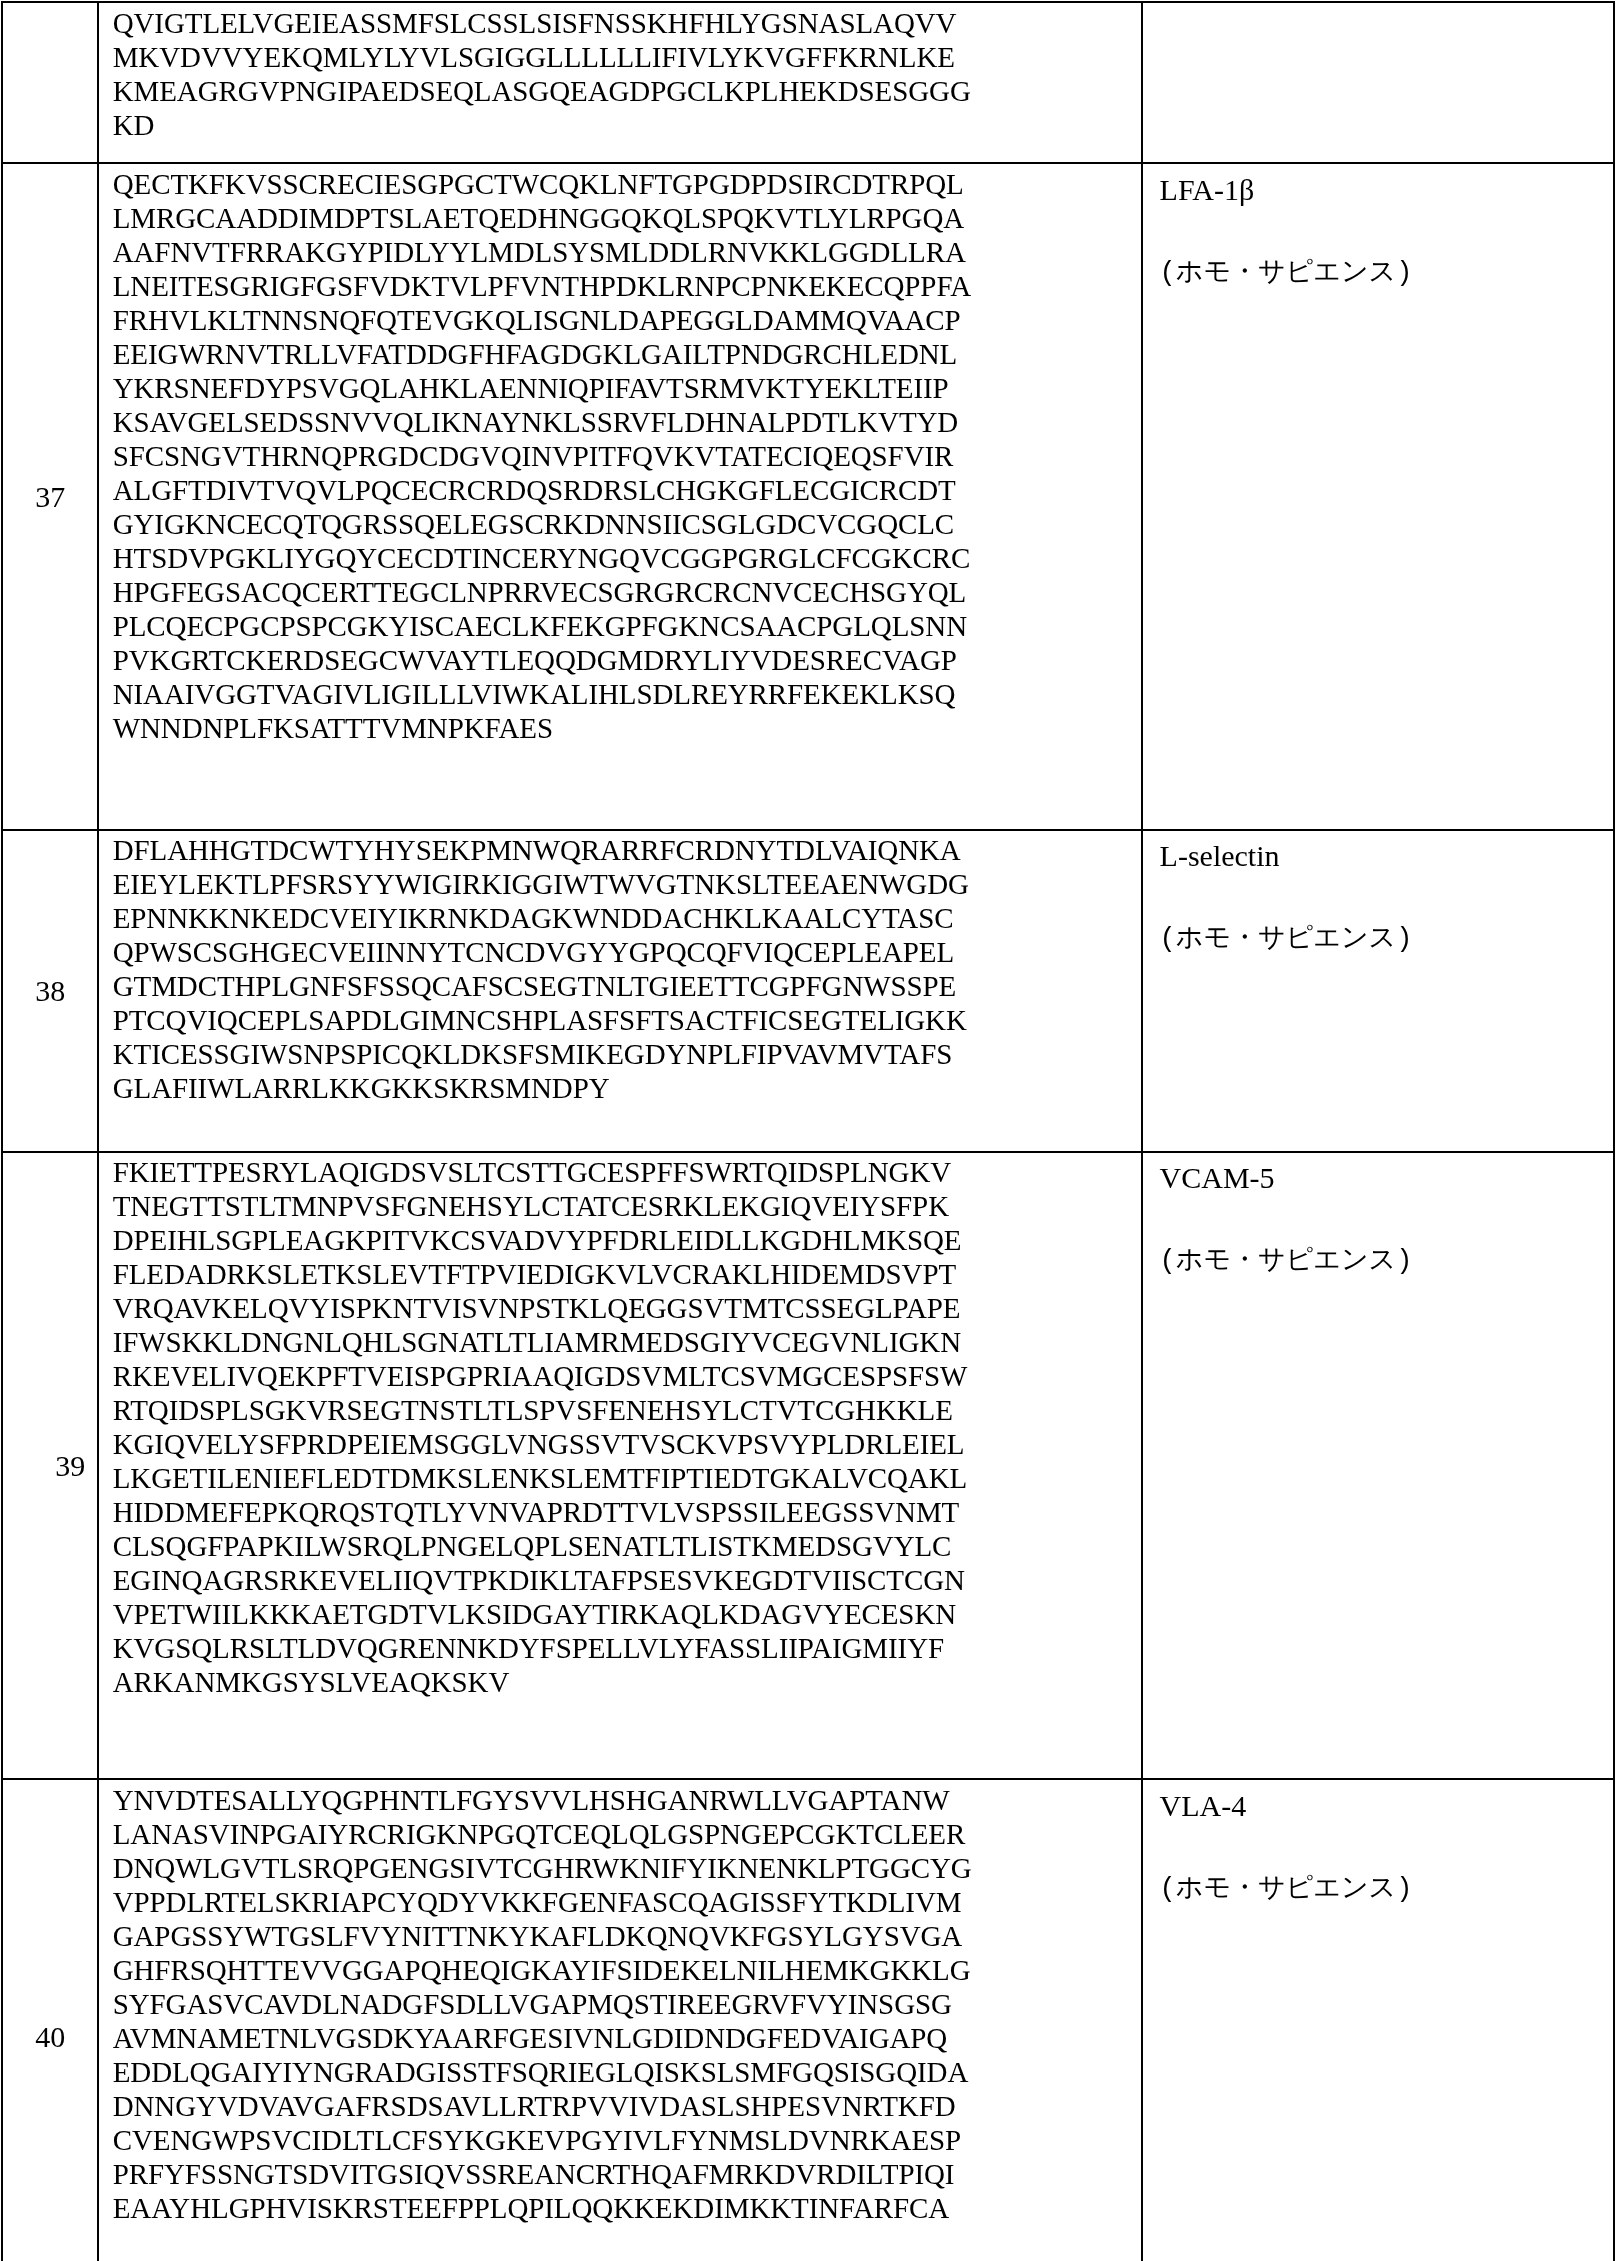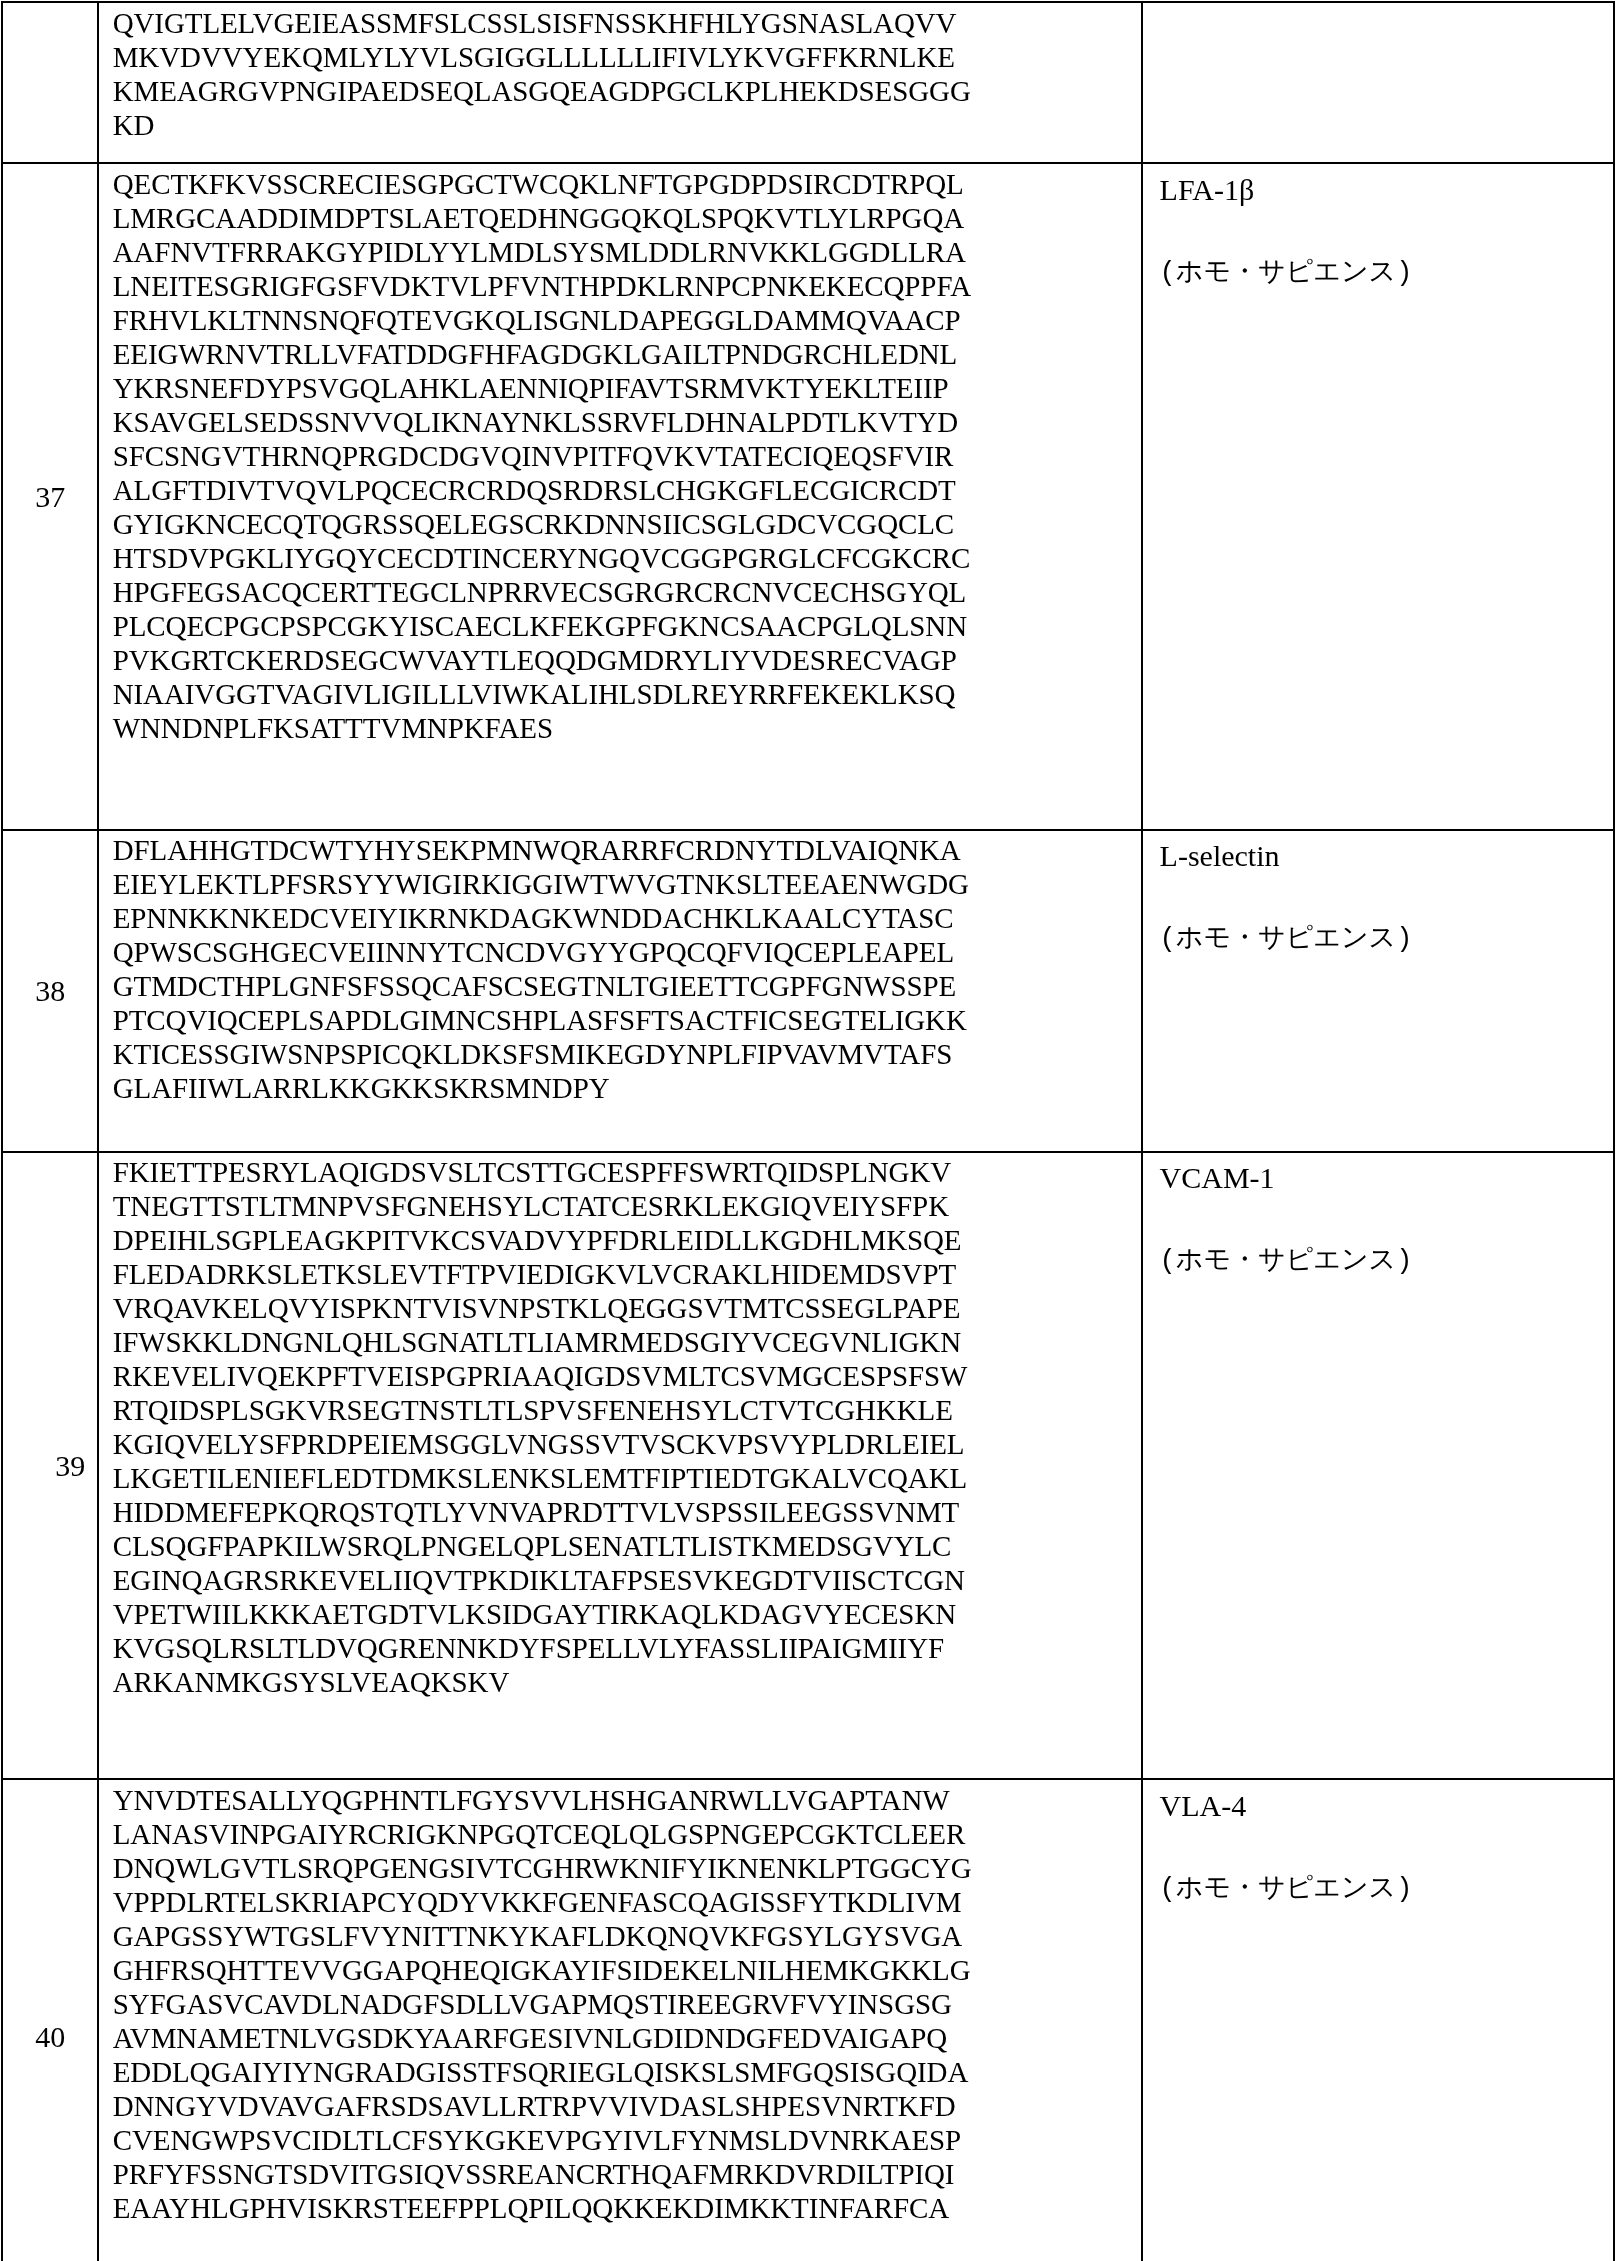--- a/index.html
+++ b/index.html
@@ -67,21 +67,21 @@
     <td class="name">
       <span class="prot">L-selectin</span>
       <span class="species">(ホモ・サピエンス)</span>
     </td>
   </tr>
 
   <tr class="r39">
     <td class="num"><span>39</span></td>
     <td class="seq"><span class="ln">FKIETTPESRYLAQIGDSVSLTCSTTGCESPFFSWRTQIDSPLNGKV</span><span class="ln">TNEGTTSTLTMNPVSFGNEHSYLCTATCESRKLEKGIQVEIYSFPK</span><span class="ln">DPEIHLSGPLEAGKPITVKCSVADVYPFDRLEIDLLKGDHLMKSQE</span><span class="ln">FLEDADRKSLETKSLEVTFTPVIEDIGKVLVCRAKLHIDEMDSVPT</span><span class="ln">VRQAVKELQVYISPKNTVISVNPSTKLQEGGSVTMTCSSEGLPAPE</span><span class="ln">IFWSKKLDNGNLQHLSGNATLTLIAMRMEDSGIYVCEGVNLIGKN</span><span class="ln">RKEVELIVQEKPFTVEISPGPRIAAQIGDSVMLTCSVMGCESPSFSW</span><span class="ln">RTQIDSPLSGKVRSEGTNSTLTLSPVSFENEHSYLCTVTCGHKKLE</span><span class="ln">KGIQVELYSFPRDPEIEMSGGLVNGSSVTVSCKVPSVYPLDRLEIEL</span><span class="ln">LKGETILENIEFLEDTDMKSLENKSLEMTFIPTIEDTGKALVCQAKL</span><span class="ln">HIDDMEFEPKQRQSTQTLYVNVAPRDTTVLVSPSSILEEGSSVNMT</span><span class="ln">CLSQGFPAPKILWSRQLPNGELQPLSENATLTLISTKMEDSGVYLC</span><span class="ln">EGINQAGRSRKEVELIIQVTPKDIKLTAFPSESVKEGDTVIISCTCGN</span><span class="ln">VPETWIILKKKAETGDTVLKSIDGAYTIRKAQLKDAGVYECESKN</span><span class="ln">KVGSQLRSLTLDVQGRENNKDYFSPELLVLYFASSLIIPAIGMIIYF</span><span class="ln">ARKANMKGSYSLVEAQKSKV</span></td>
     <td class="name">
-      <span class="prot">VCAM-1</span>
+      <span class="prot">VCAM-5</span>
       <span class="species">(ホモ・サピエンス)</span>
     </td>
   </tr>
 
   <tr class="r40">
     <td class="num"><span>40</span></td>
     <td class="seq"><span class="ln">YNVDTESALLYQGPHNTLFGYSVVLHSHGANRWLLVGAPTANW</span><span class="ln">LANASVINPGAIYRCRIGKNPGQTCEQLQLGSPNGEPCGKTCLEER</span><span class="ln">DNQWLGVTLSRQPGENGSIVTCGHRWKNIFYIKNENKLPTGGCYG</span><span class="ln">VPPDLRTELSKRIAPCYQDYVKKFGENFASCQAGISSFYTKDLIVM</span><span class="ln">GAPGSSYWTGSLFVYNITTNKYKAFLDKQNQVKFGSYLGYSVGA</span><span class="ln">GHFRSQHTTEVVGGAPQHEQIGKAYIFSIDEKELNILHEMKGKKLG</span><span class="ln">SYFGASVCAVDLNADGFSDLLVGAPMQSTIREEGRVFVYINSGSG</span><span class="ln">AVMNAMETNLVGSDKYAARFGESIVNLGDIDNDGFEDVAIGAPQ</span><span class="ln">EDDLQGAIYIYNGRADGISSTFSQRIEGLQISKSLSMFGQSISGQIDA</span><span class="ln">DNNGYVDVAVGAFRSDSAVLLRTRPVVIVDASLSHPESVNRTKFD</span><span class="ln">CVENGWPSVCIDLTLCFSYKGKEVPGYIVLFYNMSLDVNRKAESP</span><span class="ln">PRFYFSSNGTSDVITGSIQVSSREANCRTHQAFMRKDVRDILTPIQI</span><span class="ln">EAAYHLGPHVISKRSTEEFPPLQPILQQKKEKDIMKKTINFARFCA</span></td>
     <td class="name">
       <span class="prot">VLA-4</span>
       <span class="species">(ホモ・サピエンス)</span>

